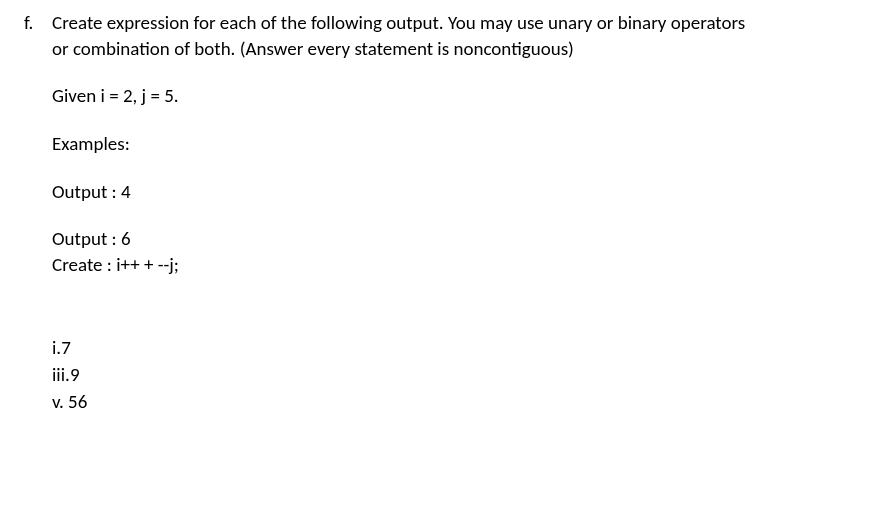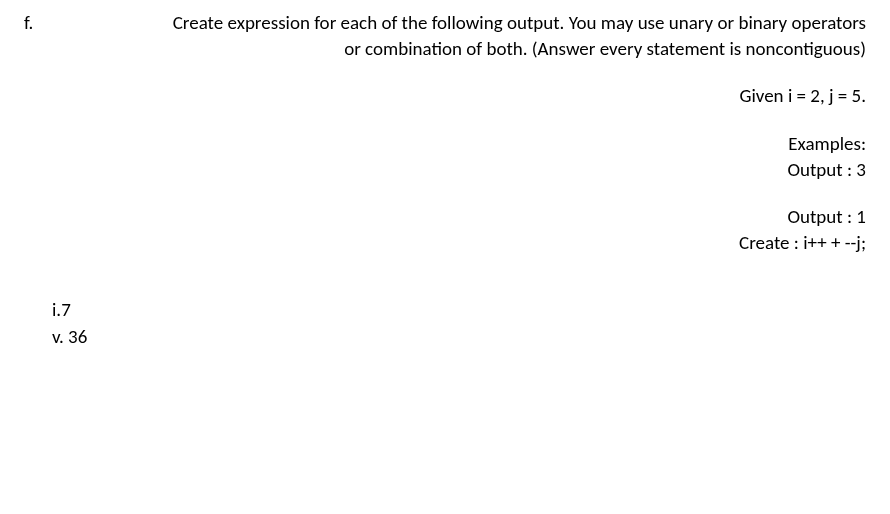--- a/index.html
+++ b/index.html
@@ -23,36 +23,36 @@
     .question-row {
       display: flex;
       align-items: flex-start;
     }
     .q-letter {
       width: 28px;
       flex-shrink: 0;
     }
     .q-body {
       flex: 1;
-      text-align: right;
     }
     .para {
       margin-bottom: 22px;
     }
     .given {
       margin-top: 18px;
       margin-bottom: 22px;
     }
     .examples-label {
+      margin-bottom: 22px;
     }
     .example-block {
       margin-bottom: 22px;
     }
     .sub-list {
-      margin-top: 20px;
+      margin-top: 36px;
       padding-left: 0;
     }
     .sub-item {
       line-height: 1.4;
     }
     .indent-content {
       padding-left: 28px;
     }
   </style>
 </head>
@@ -62,26 +62,27 @@
   <div class="question-row">
     <div class="q-letter">f.</div>
     <div class="q-body">
       <div class="para">
         <span>Create expression for each of the following output. You may use unary or binary operators</span><br>
         <span>or combination of both. (Answer every statement is noncontiguous)</span>
       </div>
       <div class="given">Given i = 2, j = 5.</div>
       <div class="examples-label">Examples:</div>
       <div class="example-block">
-        <div>Output : 3</div>
+        <div>Output : 4</div>
       </div>
       <div class="example-block">
-        <div>Output : 1</div>
+        <div>Output : 6</div>
         <div>Create : i++ + --j;</div>
       </div>
     </div>
   </div>
 
   <div class="sub-list indent-content">
     <div class="sub-item">i.7</div>
-    <div class="sub-item">v. 36</div>
+    <div class="sub-item">iii.9</div>
+    <div class="sub-item">v. 56</div>
   </div>
 </div>
 
 </body></html>

